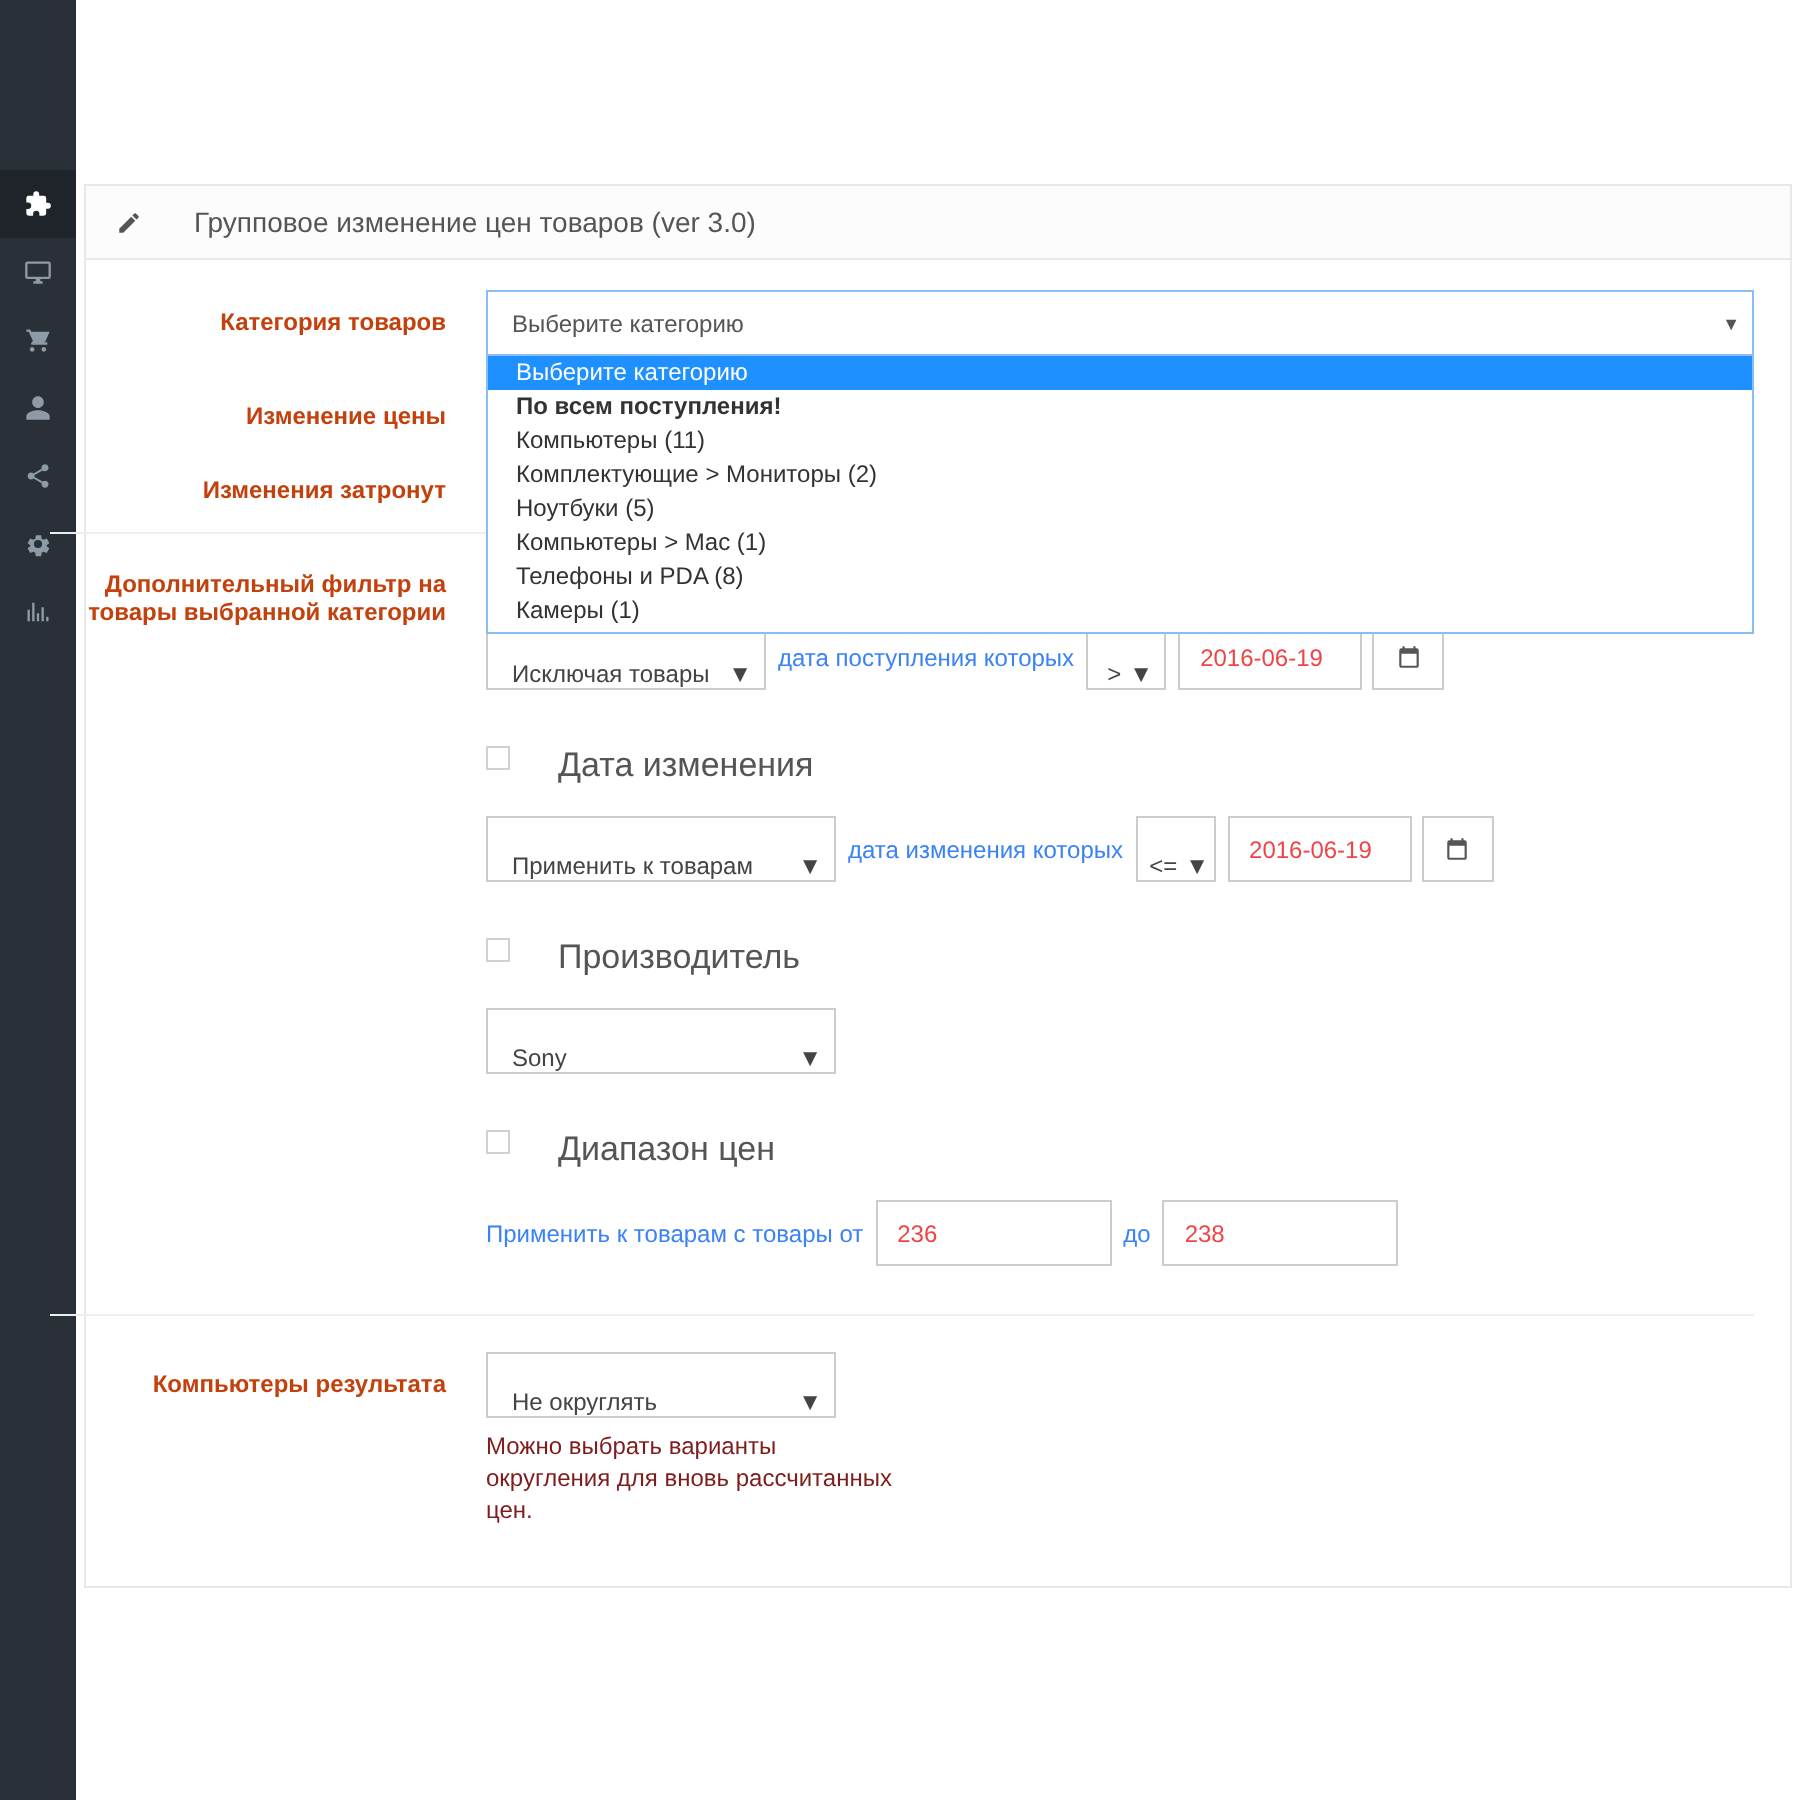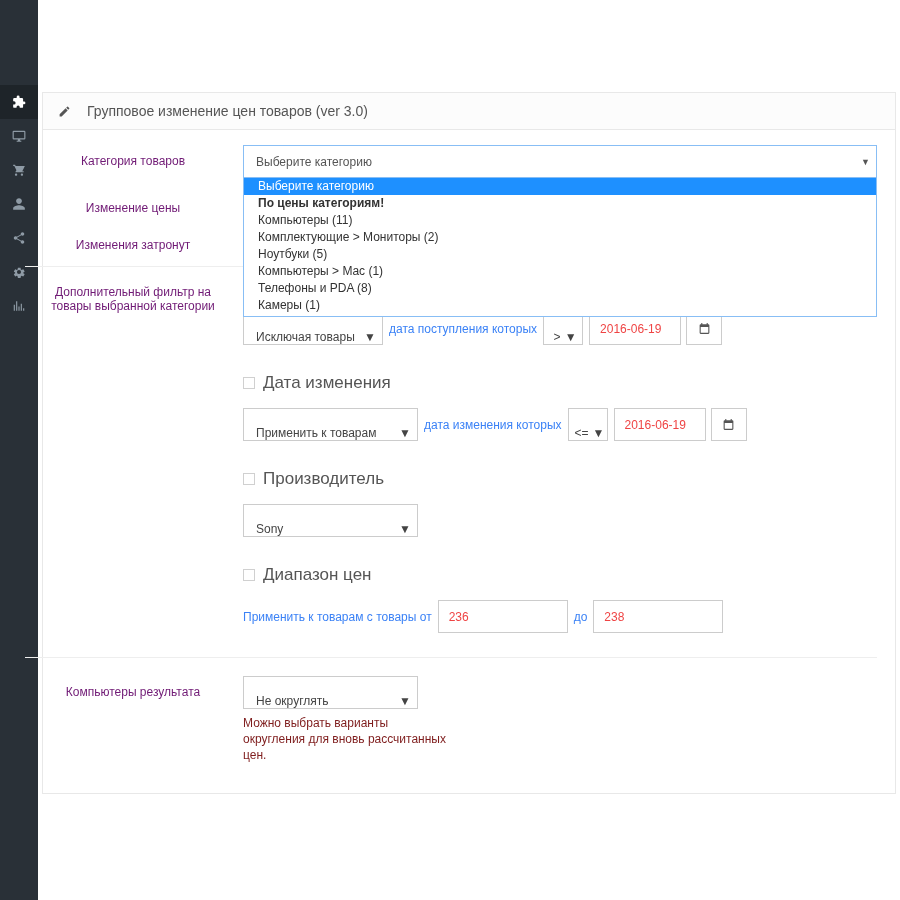--- a/index.html
+++ b/index.html
@@ -42,36 +42,36 @@
     margin: 0 4px;
     border: 1px solid #e8e8e8;
     background: #fff;
   }
   .panel-heading {
     padding: 10px 15px;
     border-bottom: 1px solid #e8e8e8;
     background: #fcfcfc;
     display: flex;
     align-items: center;
-    gap: 16px;
+    gap: 26px;
     color: #555;
     font-size: 14px;
   }
   .panel-heading svg { width: 13px; height: 13px; fill: #555; }
 
   .panel-body { padding: 15px 18px 15px 0; }
 
   .form-row { display: flex; align-items: flex-start; margin-bottom: 14px; }
   .form-label {
     width: 200px;
-    text-align: center;
+    text-align: right;
     padding-right: 20px;
     padding-top: 9px;
-    font-weight: 400;
-    color: #701a75;
+    font-weight: 700;
+    color: #c2410c;
     font-size: 12px;
     flex-shrink: 0;
   }
   .form-field { flex: 1; position: relative; }
 
   .select-box {
     display: flex;
     align-items: center;
     justify-content: space-between;
     border: 1px solid #ccc;
@@ -108,22 +108,22 @@
     font-size: 12px;
   }
   .dropdown .opt.selected {
     background: #1e90ff;
     color: #fff;
   }
   .dropdown .opt.bold { font-weight: 700; }
 
   .section-heading {
     display: flex;
-    align-items: center;
-    gap: 8px;
+    align-items: flex-start;
+    gap: 24px;
     margin-top: 5px;
     margin-bottom: 15px;
   }
   .section-heading .chk {
     width: 12px;
     height: 12px;
     border: 1px solid #d0d0d0;
     background: #fff;
     cursor: pointer;
   }
@@ -152,21 +152,21 @@
 
   .text-input {
     border: 1px solid #ccc;
     height: 33px;
     padding: 0 10px;
     font-size: 12px;
     color: #ef4444;
     background: #fff;
   }
   .text-input.w90 { width: 92px; }
-  .text-input.w130 { width: 130px; }
+  .text-input.w130 { width: 118px; }
 
   .cal-btn {
     width: 36px;
     height: 33px;
     border: 1px solid #ccc;
     background: #fff;
     display: flex;
     align-items: center;
     justify-content: center;
     cursor: pointer;
@@ -243,21 +243,21 @@
 
         <div class="form-row">
           <div class="form-label">Категория товаров</div>
           <div class="form-field">
             <div class="select-box open">
               <span>Выберите категорию</span>
               <span class="caret">▼</span>
             </div>
             <div class="dropdown">
               <div class="opt selected">Выберите категорию</div>
-              <div class="opt bold">По цены категориям!</div>
+              <div class="opt bold">По всем поступления!</div>
               <div class="opt">Компьютеры (11)</div>
               <div class="opt">Комплектующие  &gt;  Мониторы (2)</div>
               <div class="opt">Ноутбуки (5)</div>
               <div class="opt">Компьютеры  &gt;  Mac (1)</div>
               <div class="opt">Телефоны и PDA (8)</div>
               <div class="opt">Камеры (1)</div>
             </div>
           </div>
         </div>
 

